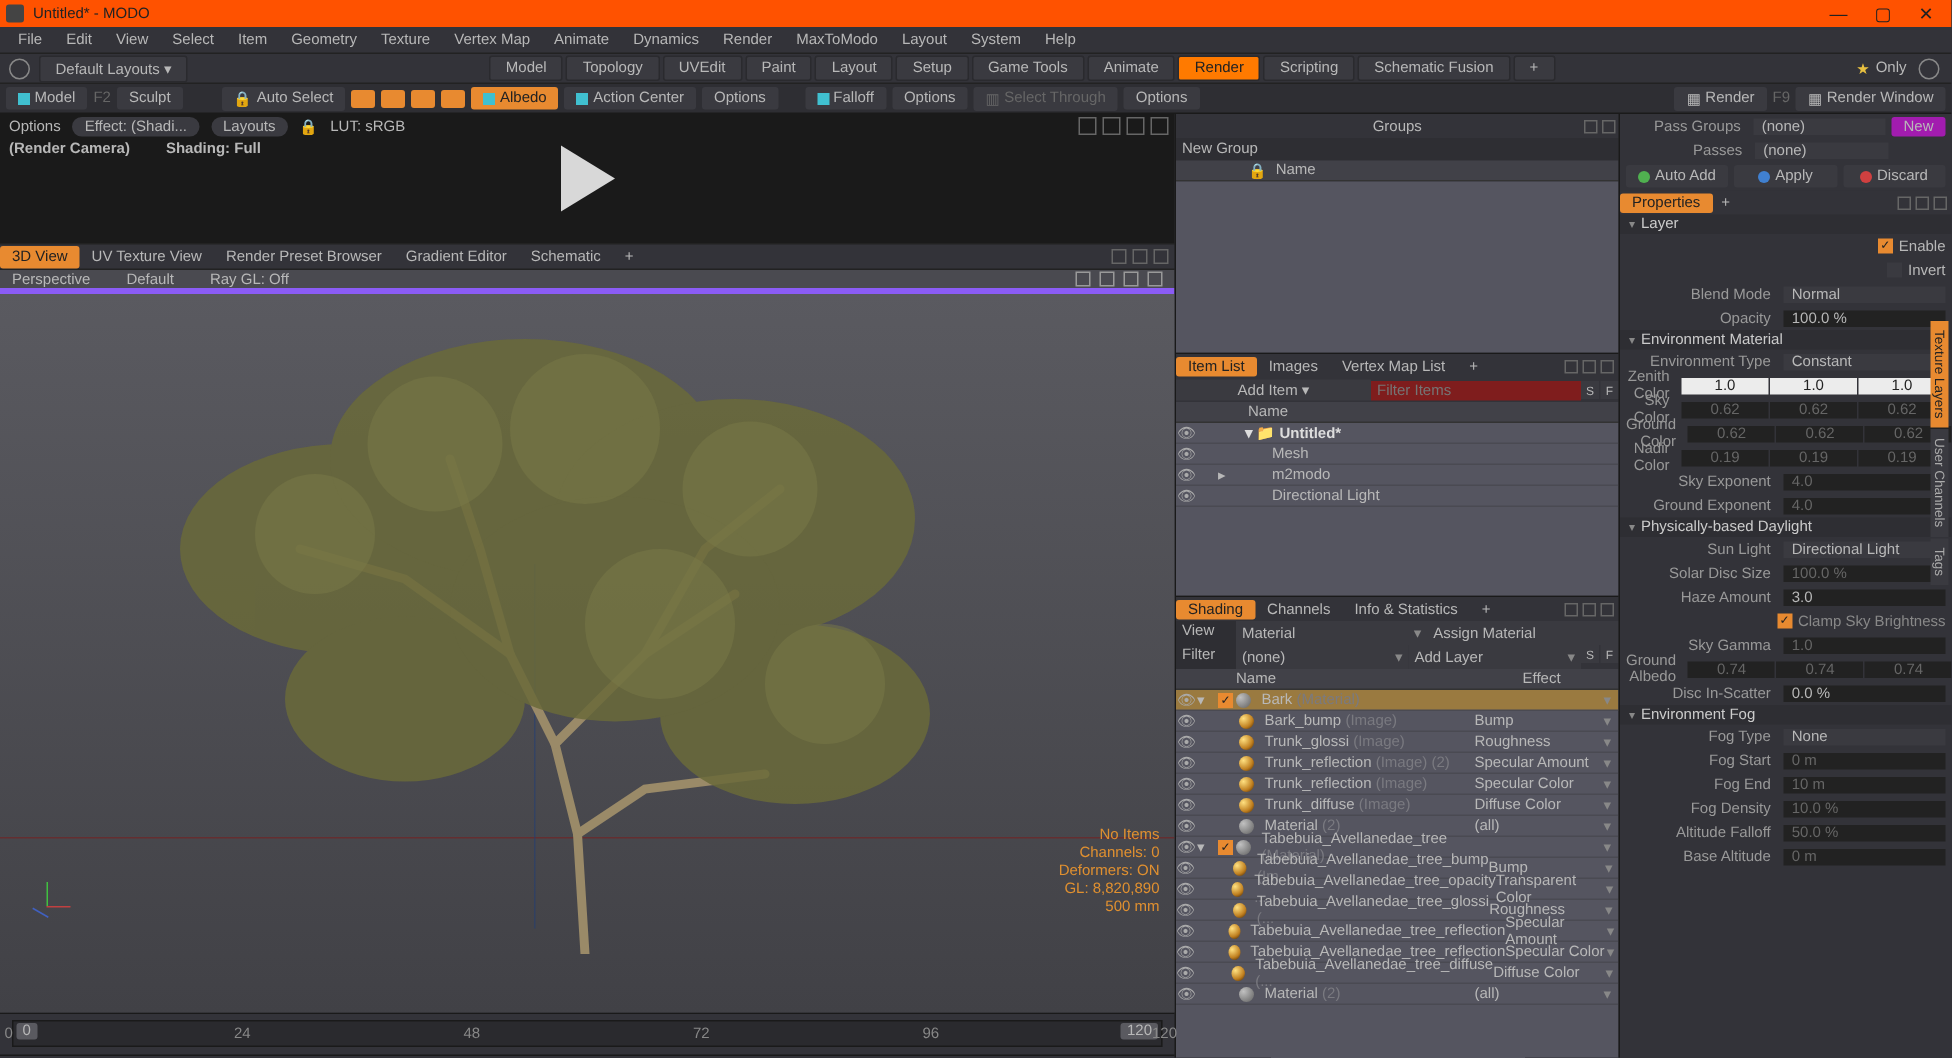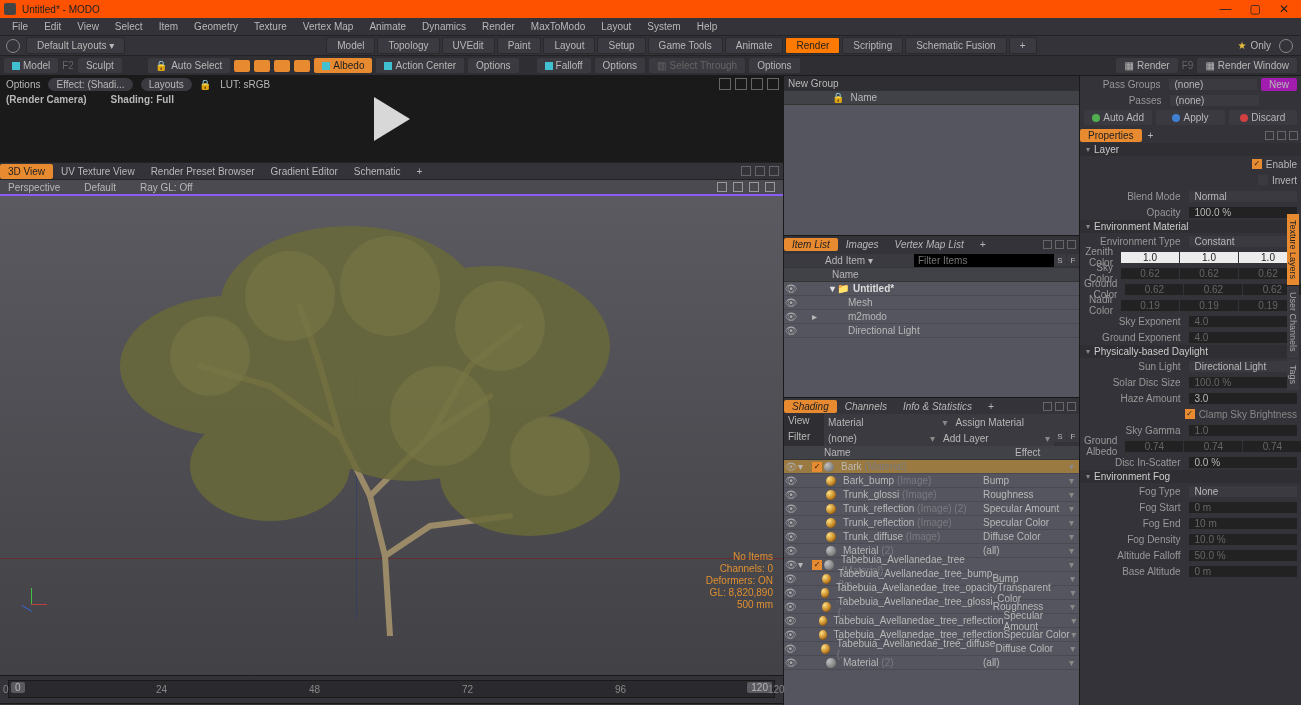--- a/index.html
+++ b/index.html
@@ -40,21 +40,21 @@
 .play-tri { position: absolute; left: 50%; top: 50%; transform: translate(-50%,-50%); width: 0; height: 0; border-left: 36px solid #d8d8d8; border-top: 22px solid transparent; border-bottom: 22px solid transparent; cursor: pointer; }
 .panel-icons-tr { position: absolute; top: 2px; right: 4px; display: flex; gap: 4px; }
 .panel-icons-tr span { width: 12px; height: 12px; border: 1px solid #666; cursor: pointer; }
 
 .view-tabs { background: #333339; height: 18px; display: flex; align-items: center; border-top: 1px solid #222; border-bottom: 1px solid #222; }
 .view-tabs span { padding: 2px 8px; cursor: pointer; }
 .view-tabs span.active { background: #e88a30; color: #222; border-radius: 2px; }
 .view-tabs .icons-r { margin-left: auto; display: flex; gap: 4px; padding-right: 4px; }
 .view-tabs .icons-r i { width: 10px; height: 10px; border: 1px solid #666; }
 
-.view-opts { background: #4a4a50; height: 16px; display: flex; align-items: center; gap: 24px; padding: 0 8px; border-bottom: 2px solid #8b5cf6; }
+.view-opts { background: #4a4a50; height: 16px; display: flex; align-items: center; gap: 24px; padding: 0 8px; border-bottom: 4px solid #8b5cf6; }
 .view-opts span { cursor: pointer; }
 .view-opts .r-icons { margin-left: auto; display: flex; gap: 6px; }
 .view-opts .r-icons i { width: 10px; height: 10px; border: 1px solid #999; }
 
 .viewport { background: linear-gradient(#5a5a60, #414146); flex: 1; position: relative; overflow: hidden; }
 .viewport .tree { position: absolute; left: 90px; top: 20px; width: 560px; height: 420px; }
 .axis-widget { position: absolute; left: 18px; bottom: 58px; width: 26px; height: 26px; }
 .axis-widget .x { position: absolute; width: 16px; height: 1px; background: #c04040; left: 13px; top: 13px; }
 .axis-widget .y { position: absolute; width: 1px; height: 16px; background: #40c040; left: 13px; bottom: 13px; }
 .axis-widget .z { position: absolute; width: 12px; height: 1px; background: #4060c0; left: 3px; top: 17px; transform: rotate(30deg); }
@@ -81,30 +81,30 @@
 .list-row { height: 14px; display: flex; align-items: center; border-bottom: 1px solid #4a4a52; }
 .list-row .eye { width: 14px; text-align: center; color: #aaa; }
 .list-row .spacer { width: 14px; }
 .list-row .name { flex: 1; padding-left: 4px; }
 .list-row .name.bold { font-weight: bold; color: #ddd; }
 .list-row.indent1 .name { padding-left: 22px; }
 .list-row .effect { width: 86px; }
 .list-row .dd { width: 10px; color: #888; }
 .list-row.sel { background: #9a7a40; }
 .tab-strip { background: #333339; height: 16px; display: flex; align-items: center; }
-.tab-strip span { padding: 1px 8px; cursor: pointer; font-style: italic; }
+.tab-strip span { padding: 1px 8px; cursor: pointer; }
 .tab-strip span.active { background: #e88a30; color: #222; border-radius: 2px; }
 .tab-strip .ic-r { margin-left: auto; display: flex; gap: 3px; padding-right: 3px;}
 .tab-strip .ic-r i { width: 9px; height: 9px; border: 1px solid #666; }
 .dual-row { display: flex; height: 16px; }
 .dual-row .lbl { width: 40px; padding: 1px 4px; background: #2e2e33; }
 .dual-row .fld { flex: 1; background: #3a3a40; padding: 1px 4px; display: flex; align-items: center; justify-content: space-between; }
 .dual-row .fld .arr { color: #888; }
 .filter-row { display: flex; height: 16px; align-items: center; }
-.filter-row input { flex: 1; background: #000000; border: none; color: #aaa; padding: 1px 4px; outline: none; }
+.filter-row input { flex: 1; background: #7f1d1d; border: none; color: #aaa; padding: 1px 4px; outline: none; }
 .sf-boxes { display: flex; gap: 1px; }
 .sf-boxes i { width: 12px; height: 12px; background: #3a3a40; display: flex; align-items: center; justify-content: center; font-style: normal; font-size: 8px; }
 
 
 .right-row { display: flex; height: 16px; align-items: center; padding: 0 4px; gap: 4px; }
 .right-row .lbl { flex: 1; text-align: right; color: #999; padding-right: 4px; }
 .right-row .val { background: #222; padding: 0 6px; min-width: 58px; text-align: left; }
 .right-row .val.light { background: #3a3a40; }
 .right-row .val.white { background: #ececec; color: #222; }
 .right-row .val.dim { color: #666; }
@@ -377,20 +377,27 @@
       
       
       
       
     </div>
   </div>
 
   <div class="mid-col">
 
     <div class="panel" style="height:160px">
+      <div class="panel-hdr">
+          <span>Groups</span>
+          <div class="icons">
+            <i></i>
+            <i></i>
+          </div>
+        </div>
       <div class="panel-sub">
           <span>New Group</span>
         </div>
       <div class="list-hdr">
           <span style="margin-right:6px">🔒</span>
           <span>Name</span>
         </div>
       <div class="list-body"></div>
     </div>
 

